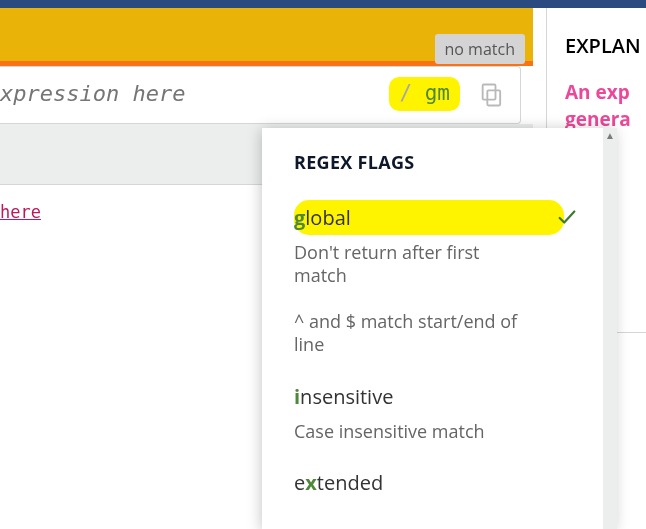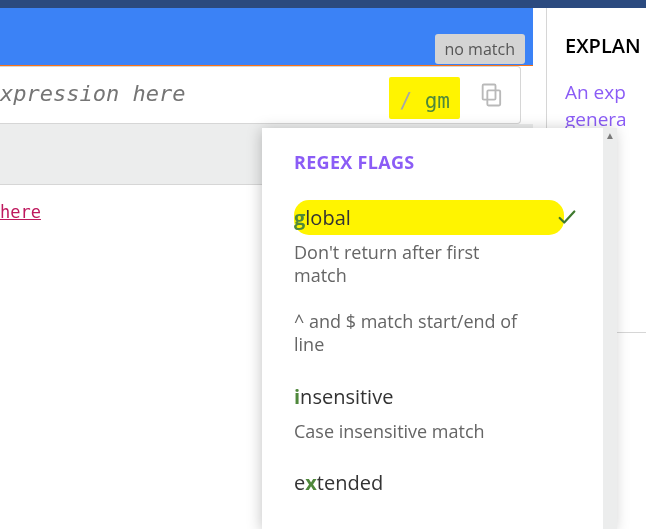--- a/index.html
+++ b/index.html
@@ -10,23 +10,23 @@
     font-family: "Open Sans", "Segoe UI", Arial, sans-serif;
     background: #fff;
     position: relative;
   }
   .topbar {
     height: 8px;
     background: #2b4a7f;
   }
   .header-strip {
     height: 58px;
-    background: #3b82f6;
-    position: relative;
-    border-bottom: 1px solid #f97316;
+    background: #eab308;
+    position: relative;
+    border-bottom: 5px solid #f97316;
   }
   .no-match {
     position: absolute;
     right: 8px;
     top: 26px;
     background: #d4d4d4;
     color: #565656;
     font-size: 16px;
     padding: 4px 10px;
     border-radius: 3px;
@@ -50,26 +50,26 @@
     border: none;
     outline: none;
     width: 380px;
     background: transparent;
     font-style: italic;
   }
   .flags-box {
     position: absolute;
     right: 60px;
     top: 10px;
-    padding: 12px 10px 6px 10px;
+    padding: 4px 10px 6px 10px;
     background: #fff400;
     font-family: "Consolas", monospace;
     font-size: 21px;
     color: #4f883b;
-    border-radius: 2px;
+    border-radius: 10px;
   }
   .flags-slash { color: #a7a7a7; }
   .copy-icon {
     position: absolute;
     right: 14px;
     top: 14px;
     width: 28px;
     height: 28px;
   }
   .copy-icon svg { width: 100%; height: 100%; }
@@ -101,44 +101,45 @@
     overflow: hidden;
   }
   .right-h {
     color: #000000;
     font-size: 20px;
     font-weight: 600;
     margin-bottom: 20px;
     white-space: nowrap;
   }
   .right-p {
-    color: #8b5cf6;
+    color: #ec4899;
     font-size: 19px;
     line-height: 1.4;
     white-space: nowrap;
+    font-weight: bold;
   }
   .right-divider {
     border-top: 1px solid #d6d6d6;
     margin: 200px 0 14px 0;
   }
   .popup {
     position: absolute;
     left: 262px;
     top: 128px;
     width: 352px;
     height: 401px;
     background: #fff;
     box-shadow: 0 2px 14px rgba(0,0,0,0.25);
     z-index: 5;
   }
   .popup-header {
     padding: 22px 28px 26px 32px;
     font-weight: 700;
     font-size: 18px;
-    color: #8b5cf6;
+    color: #0f172a;
     letter-spacing: 0.3px;
   }
   .popup-inner {
     position: relative;
     padding: 0 28px 0 32px;
   }
   .flag-item {
     margin-bottom: 22px;
     position: relative;
   }

